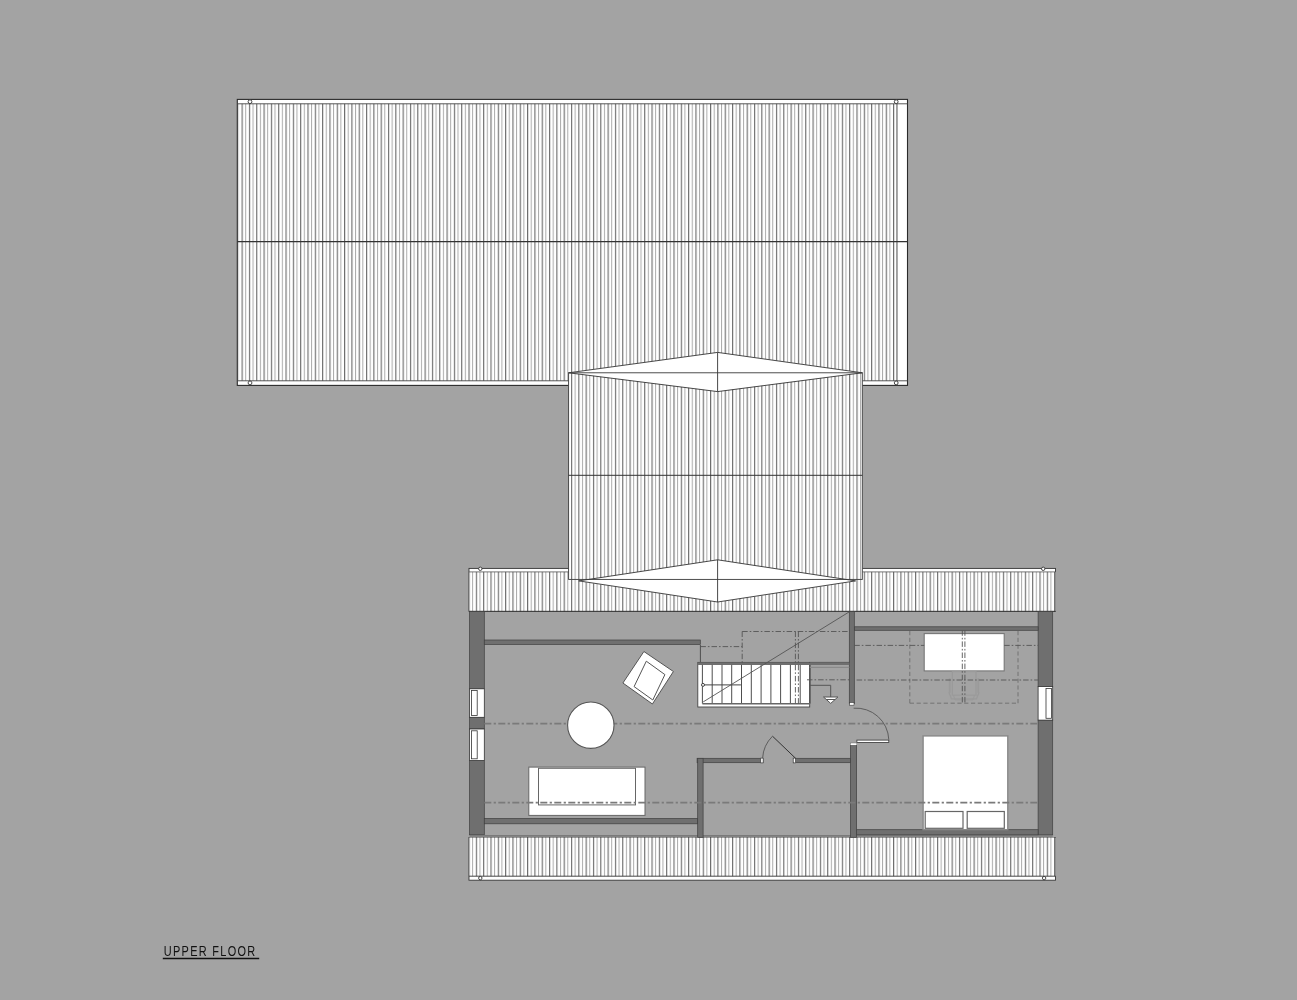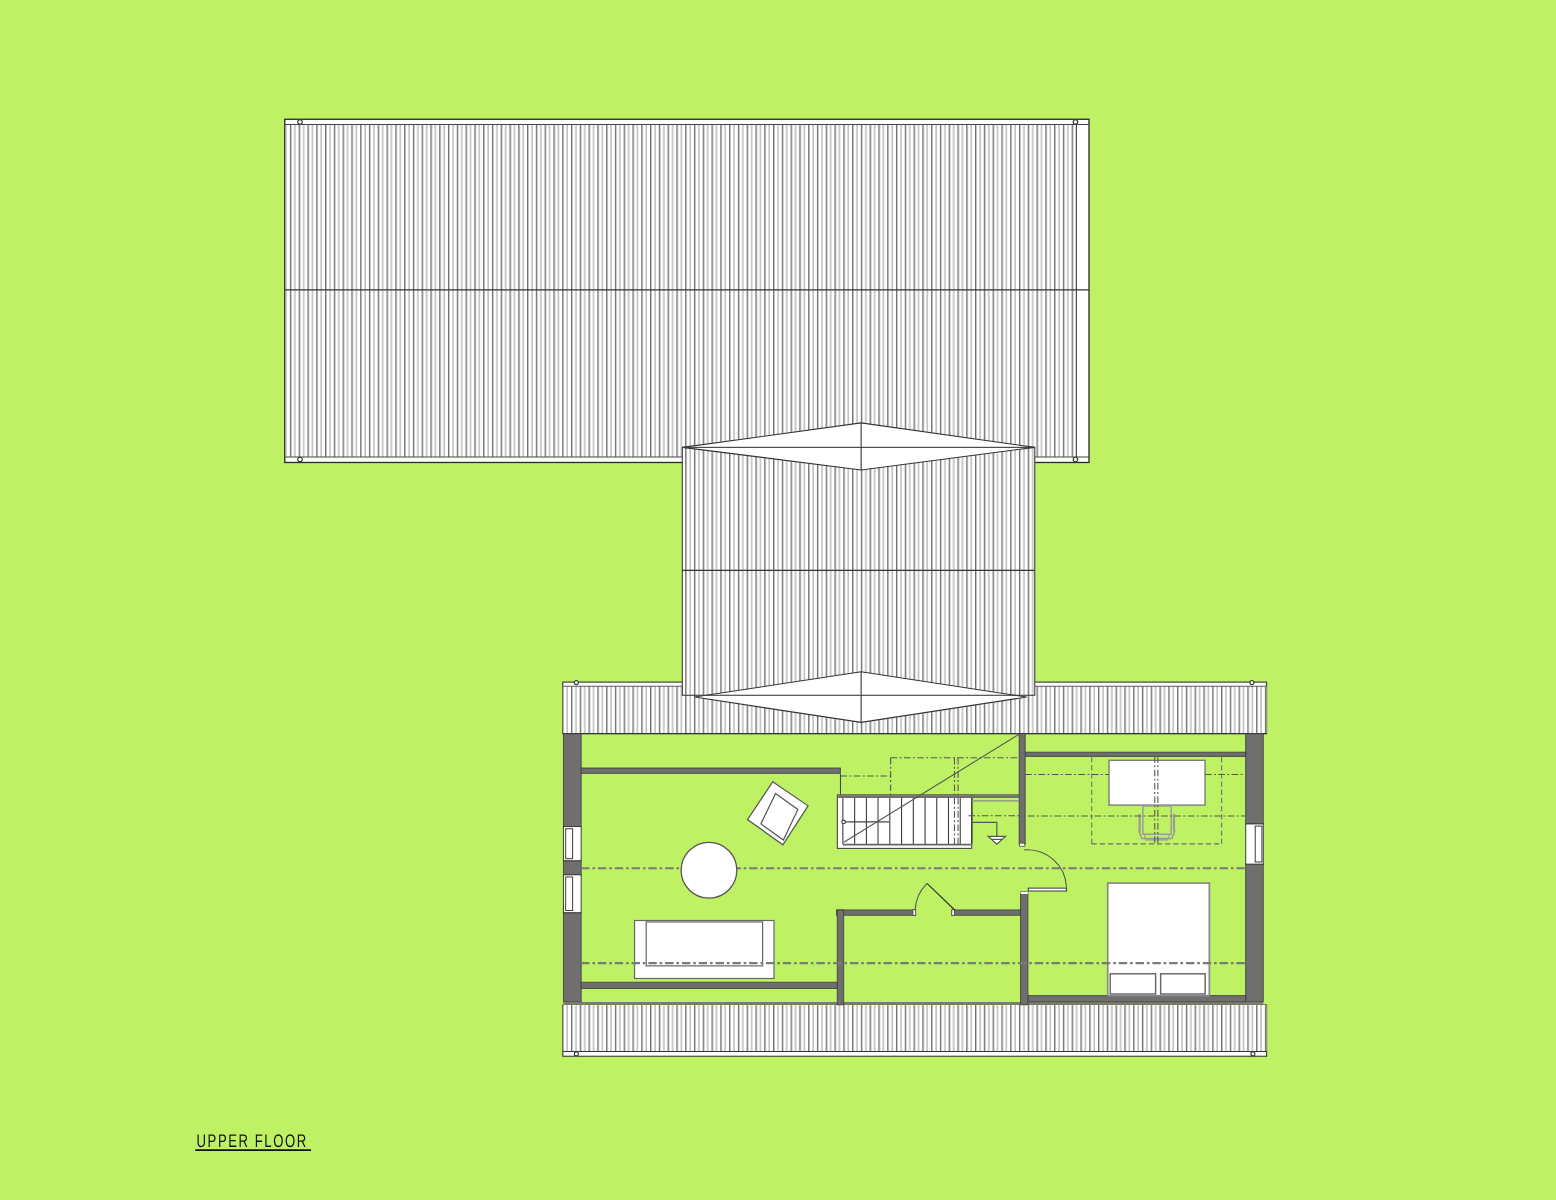--- a/index.html
+++ b/index.html
@@ -1,16 +1,16 @@
 <!DOCTYPE html>
 <html><head>
 <meta charset="utf-8">
 <style>
   html,body{margin:0;padding:0;background:#ffffff;}
-  .page{position:relative;width:1297px;height:1000px;background:#bef264;font-family:"Liberation Sans", sans-serif;}
+  .page{position:relative;width:1297px;height:1000px;background:#a3a3a3;font-family:"Liberation Sans", sans-serif;}
 </style>
 </head>
 <body>
 <div class="page">
 <svg width="1297" height="1000" viewBox="0 0 1297 1000" xmlns="http://www.w3.org/2000/svg">
 <defs>
   <pattern id="hatch" width="7.32" height="10" patternUnits="userSpaceOnUse">
     <rect width="7.32" height="10" fill="#ffffff"></rect>
     <rect x="0" y="0" width="1.15" height="10" fill="#6e6e6e"></rect>
     <rect x="3.66" y="0" width="1.0" height="10" fill="#ababab"></rect>

